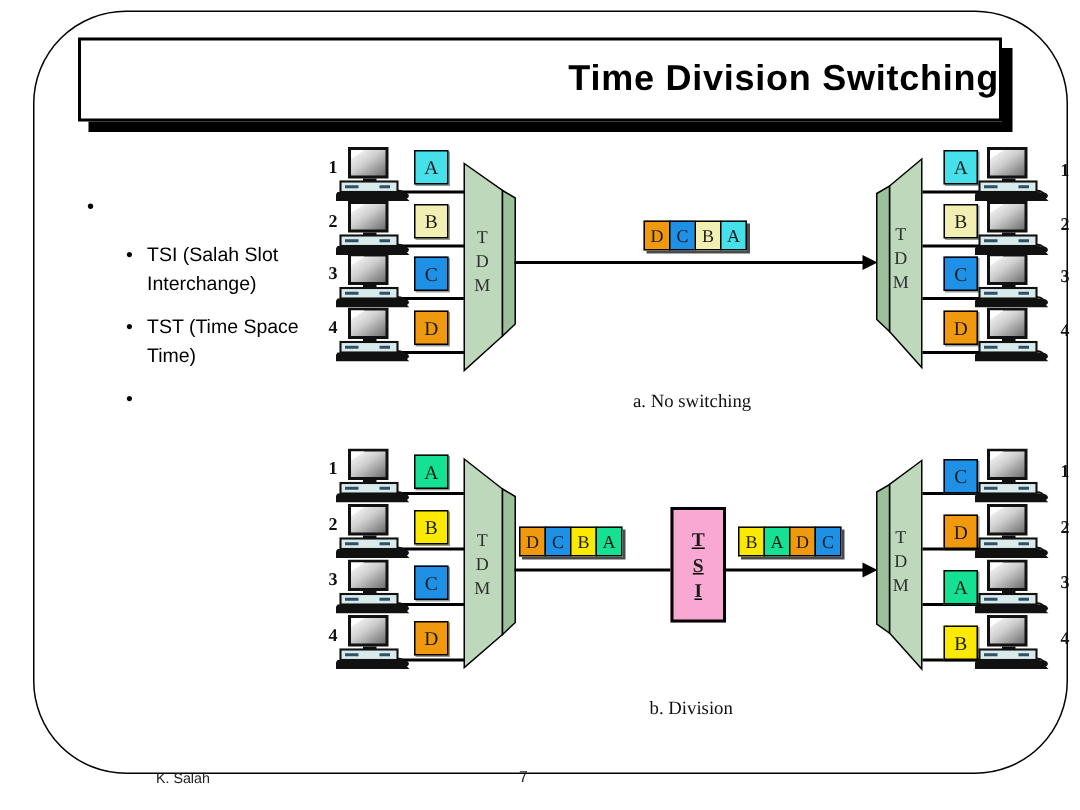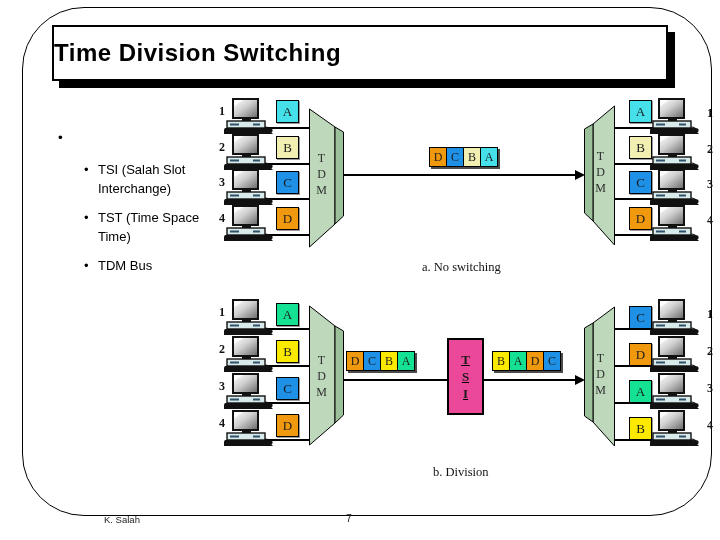--- a/index.html
+++ b/index.html
@@ -2,21 +2,21 @@
 <html><head>
 <meta charset="utf-8">
 <style>
   html,body{margin:0;padding:0;}
   body{width:720px;height:540px;position:relative;background:#fff;overflow:hidden;
        font-family:"Liberation Sans",sans-serif;}
   .slide-border{position:absolute;left:22px;top:7px;width:688px;height:507px;
        border:1px solid #000;border-radius:62px;}
   .title-box{position:absolute;left:52px;top:25px;width:612px;height:52px;background:#fff;
        border:2px solid #000;box-shadow:7px 7px 0 #000;
-       display:flex;align-items:center;justify-content:flex-start;}
+       display:flex;align-items:center;justify-content:flex-end;}
   .title-text{font:bold 24px "Liberation Sans",sans-serif;color:#000;letter-spacing:.5px;}
   .b-head{position:absolute;left:58px;top:130px;display:flex;width:170px;
        font:13.5px "Liberation Sans",sans-serif;color:#000;}
   .b-item{position:absolute;left:84px;display:flex;width:130px;
        font:13px "Liberation Sans",sans-serif;color:#000;line-height:19px;}
   .b-dot{width:14px;flex:none;}
   .b-text{width:104px;}
   .num{position:absolute;width:12px;font:bold 12px "Liberation Serif",serif;color:#111;text-align:right;}
   .hline{position:absolute;height:2px;background:#000;}
   .pc{position:absolute;width:50px;height:36px;}
@@ -27,21 +27,21 @@
   .stack{position:absolute;width:15px;font:12px "Liberation Serif",serif;color:#2e2e2e;
        line-height:16px;word-break:break-all;text-align:center;}
   .cellframe{position:absolute;display:flex;box-shadow:2px 2px 0 rgba(30,30,30,.8);}
   .cell{width:18px;height:20px;border:1px solid #000;box-sizing:border-box;margin-left:-1px;
        display:flex;align-items:center;justify-content:center;
        font:12px "Liberation Serif",serif;color:#1b1b1b;}
   .cell:first-child{margin-left:0;}
   .arrow{position:absolute;width:0;height:0;border-top:5px solid transparent;
        border-bottom:5px solid transparent;border-left:10px solid #000;}
   .tsi-box{position:absolute;left:447px;top:338px;width:37px;height:77px;box-sizing:border-box;
-       background:#ec4899;border:2px solid #000;display:flex;align-items:center;justify-content:center;text-decoration:underline;}
+       background:#f9a8d4;border:2px solid #000;display:flex;align-items:center;justify-content:center;text-decoration:underline;}
   .tsi-label{width:12px;font:bold 13px "Liberation Serif",serif;color:#1b1b1b;
        line-height:17px;word-break:break-all;text-align:center;}
   .caption{position:absolute;font:12.5px "Liberation Serif",serif;color:#111;}
   .footer-author{position:absolute;left:104px;top:514px;font:9.5px "Liberation Sans",sans-serif;color:#222;}
   .page-num{position:absolute;left:346px;top:512px;font:10.5px "Liberation Sans",sans-serif;color:#222;}
 </style>
 </head>
 <body>
 
 <svg width="0" height="0" style="position:absolute" aria-hidden="true">
@@ -78,21 +78,20 @@
 <div class="b-item" style="top:160px">
   <span class="b-dot">•</span>
   <span class="b-text">TSI (Salah Slot Interchange)</span>
 </div>
 <div class="b-item" style="top:208px">
   <span class="b-dot">•</span>
   <span class="b-text">TST (Time Space Time)</span>
 </div>
 <div class="b-item" style="top:256px">
   <span class="b-dot">•</span>
-  <span class="b-text">TDM Bus</span>
 </div>
 
 <div class="hline" style="left:240px;top:127px;width:70px"></div>
 <div class="hline" style="left:240px;top:163px;width:70px"></div>
 <div class="hline" style="left:240px;top:198px;width:70px"></div>
 <div class="hline" style="left:240px;top:234px;width:70px"></div>
 
 <div class="num" style="left:213px;top:104px">1</div>
 <div class="num" style="left:213px;top:140px">2</div>
 <div class="num" style="left:213px;top:175px">3</div>

